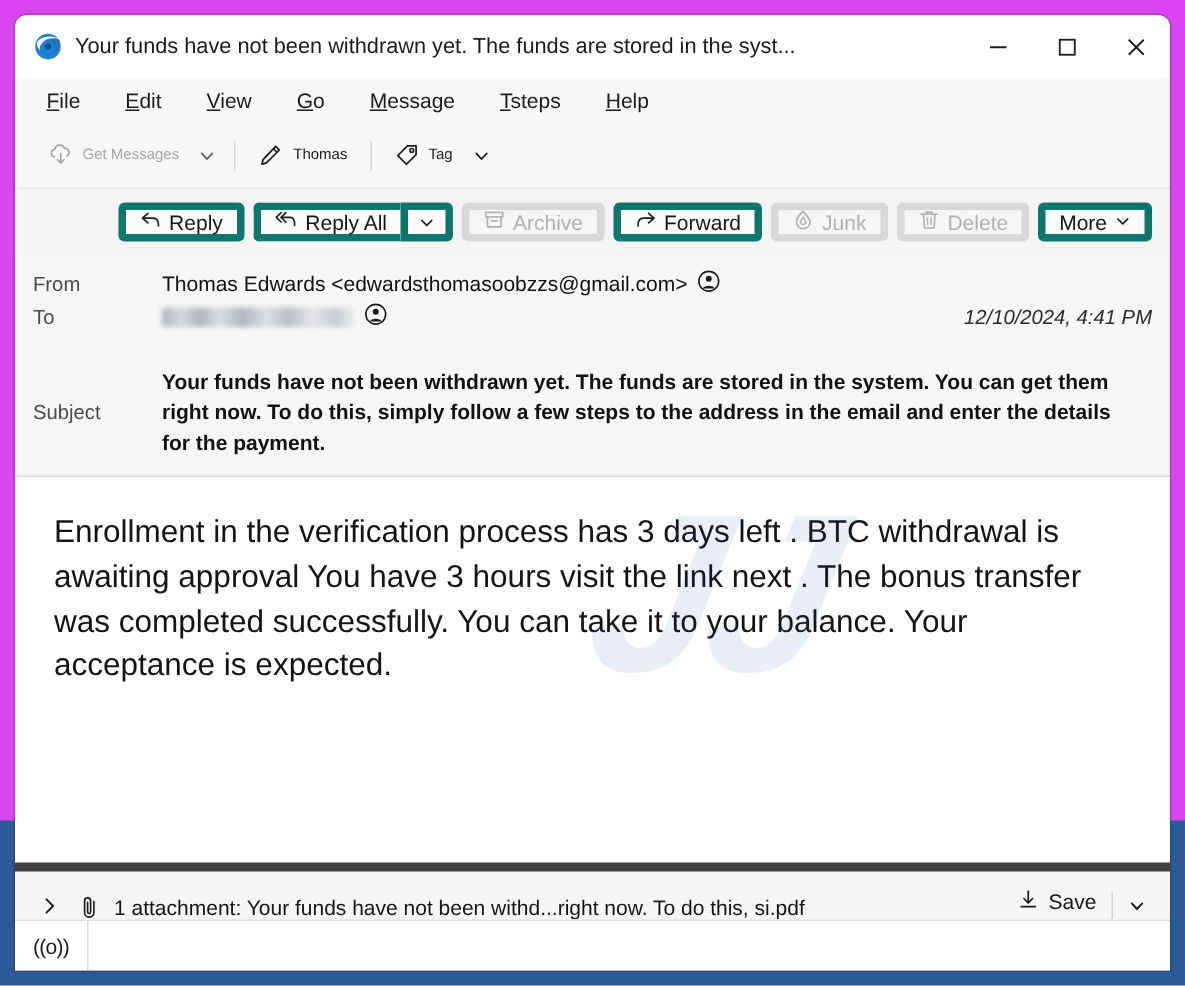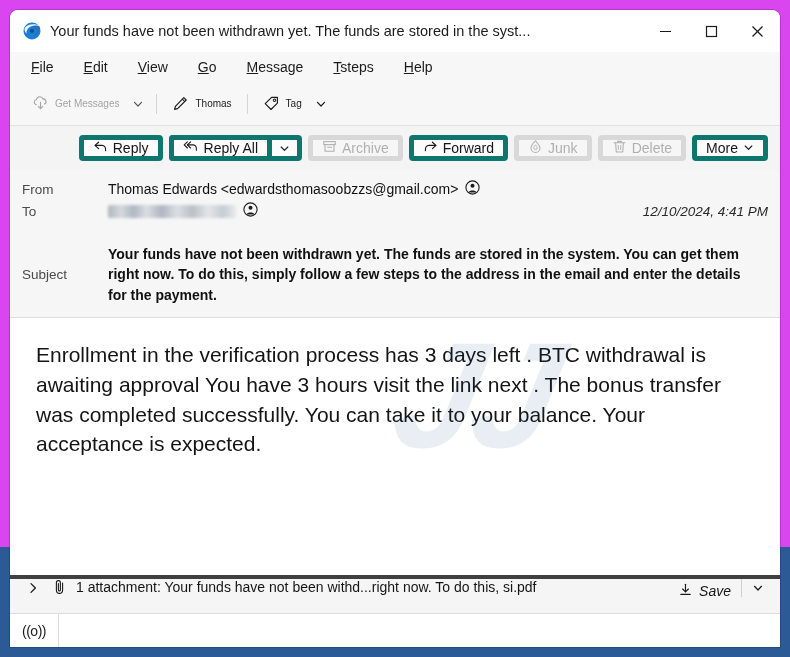--- a/index.html
+++ b/index.html
@@ -276,23 +276,23 @@
     font-size: 21px;
     line-height: 1.42;
     color: #141414;
     font-family: "Liberation Sans", sans-serif;
   }
 
   
   #attachbar {
     min-height: 38px;
     background: #f5f5f5;
-    border-top: 4px solid #404040;
-    display: flex;
-    align-items: flex-start;
+    border-top: 6px solid #404040;
+    display: flex;
+    align-items: flex-end;
     padding: 0 10px 0 12px;
     position: relative;
     z-index: 3;
     box-sizing: border-box;
   }
   #attach-expand {
     display: flex;
     align-items: center;
     padding: 2px 4px;
     cursor: default;
@@ -316,21 +316,20 @@
   #attach-save {
     display: flex;
     align-items: center;
     gap: 6px;
     font-size: 14px;
     color: #151515;
     padding: 3px 6px;
     white-space: nowrap;
     cursor: default;
     flex: 0 0 auto;
-    font-style: italic;
   }
   .attach-sep {
     width: 1px;
     height: 18px;
     background: #cfcfcf;
     margin: 0 4px;
     flex: 0 0 auto;
   }
   #attach-caret {
     display: flex;

